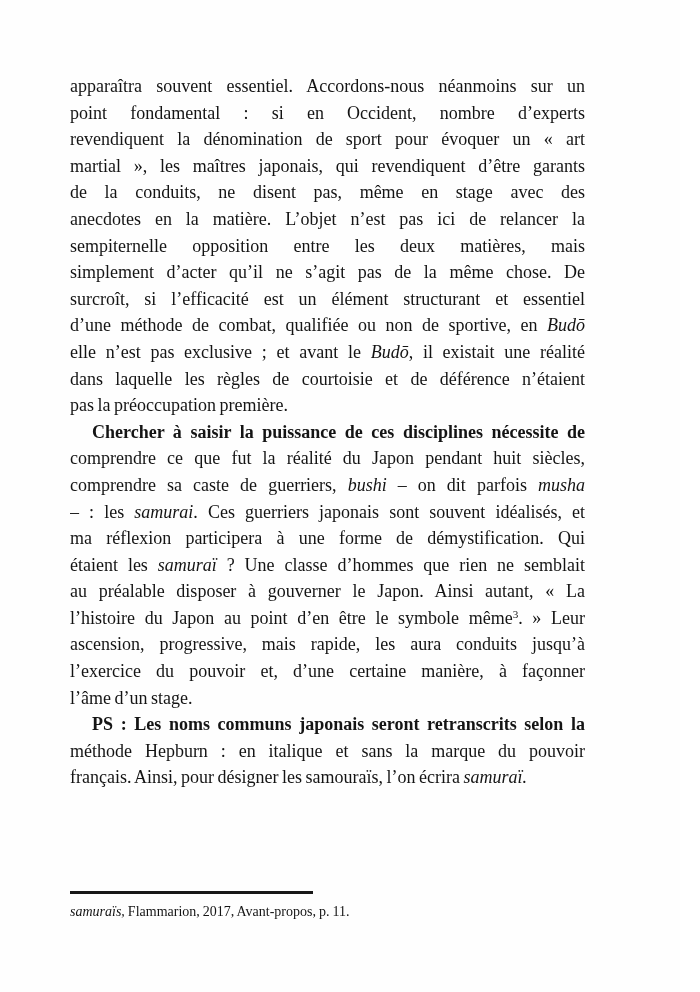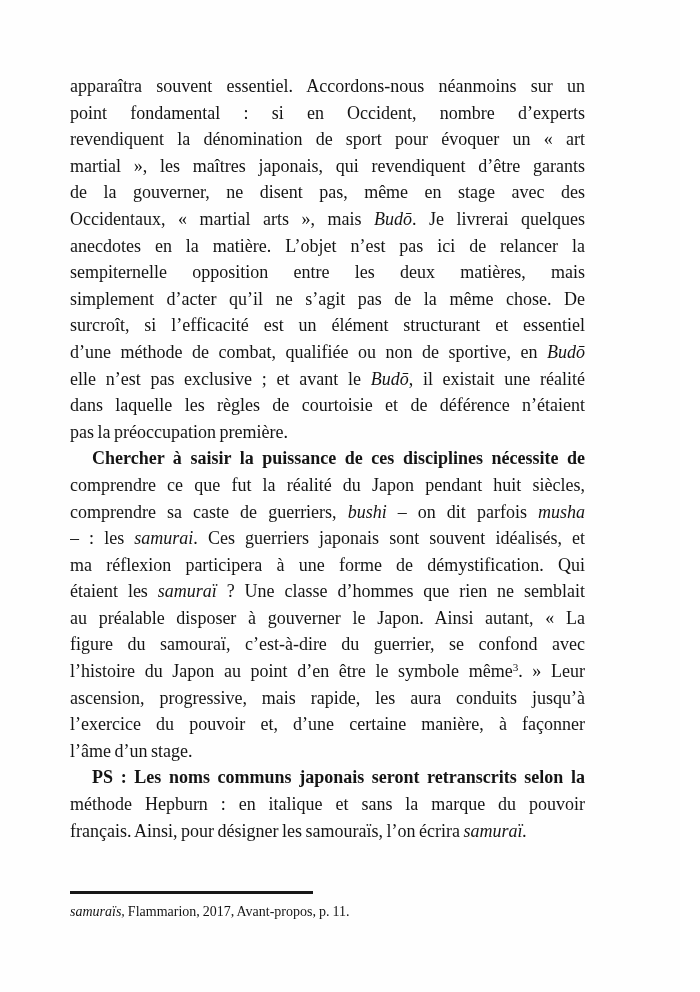--- a/index.html
+++ b/index.html
@@ -74,38 +74,36 @@
 </style>
 </head>
 <body>
 
 <div class="page">
   <div class="body-text">
       <div class="line"><span>apparaîtra souvent essentiel. Accordons-nous néanmoins sur un</span></div>
       <div class="line"><span>point fondamental : si en Occident, nombre d’experts</span></div>
       <div class="line"><span>revendiquent la dénomination de sport pour évoquer un « art</span></div>
       <div class="line"><span>martial », les maîtres japonais, qui revendiquent d’être garants</span></div>
-      <div class="line"><span>de la gouverner, ne disent pas, même en stage avec des</span></div>
-      <div class="line"><span>Occidentaux, « martial arts », mais </span><span class="it">Budō</span><span>. Je livrerai quelques</span></div>
+      <div class="line"><span>de la conduits, ne disent pas, même en stage avec des</span></div>
       <div class="line"><span>anecdotes en la matière. L’objet n’est pas ici de relancer la</span></div>
       <div class="line"><span>sempiternelle opposition entre les deux matières, mais</span></div>
       <div class="line"><span>simplement d’acter qu’il ne s’agit pas de la même chose. De</span></div>
       <div class="line"><span>surcroît, si l’efficacité est un élément structurant et essentiel</span></div>
       <div class="line"><span>d’une méthode de combat, qualifiée ou non de sportive, en </span><span class="it">Budō</span></div>
       <div class="line"><span>elle n’est pas exclusive ; et avant le </span><span class="it">Budō</span><span>, il existait une réalité</span></div>
       <div class="line"><span>dans laquelle les règles de courtoisie et de déférence n’étaient</span></div>
       <div class="line last"><span>pas la préoccupation première.</span></div>
       <div class="line indent"><span>Chercher à saisir la puissance de ces disciplines nécessite de</span></div>
       <div class="line"><span>comprendre ce que fut la réalité du Japon pendant huit siècles,</span></div>
       <div class="line"><span>comprendre sa caste de guerriers, </span><span class="it">bushi</span><span> – on dit parfois </span><span class="it">musha</span></div>
       <div class="line"><span>– : les </span><span class="it">samurai</span><span>. Ces guerriers japonais sont souvent idéalisés, et</span></div>
       <div class="line"><span>ma réflexion participera à une forme de démystification. Qui</span></div>
       <div class="line"><span>étaient les </span><span class="it">samuraï</span><span> ? Une classe d’hommes que rien ne semblait</span></div>
       <div class="line"><span>au préalable disposer à gouverner le Japon. Ainsi autant, « La</span></div>
-      <div class="line"><span>figure du samouraï, c’est-à-dire du guerrier, se confond avec</span></div>
       <div class="line"><span>l’histoire du Japon au point d’en être le symbole même</span><sup class="sup">3</sup><span>. » Leur</span></div>
       <div class="line"><span>ascension, progressive, mais rapide, les aura conduits jusqu’à</span></div>
       <div class="line"><span>l’exercice du pouvoir et, d’une certaine manière, à façonner</span></div>
       <div class="line last"><span>l’âme d’un stage.</span></div>
       <div class="line indent"><span>PS : Les noms communs japonais seront retranscrits selon la</span></div>
       <div class="line"><span>méthode Hepburn : en italique et sans la marque du pouvoir</span></div>
       <div class="line last"><span>français. Ainsi, pour désigner les samouraïs, l’on écrira </span><span class="it">samuraï.</span></div>
     </div>
   <div class="footnote-rule"></div>
   <div class="footnote">

